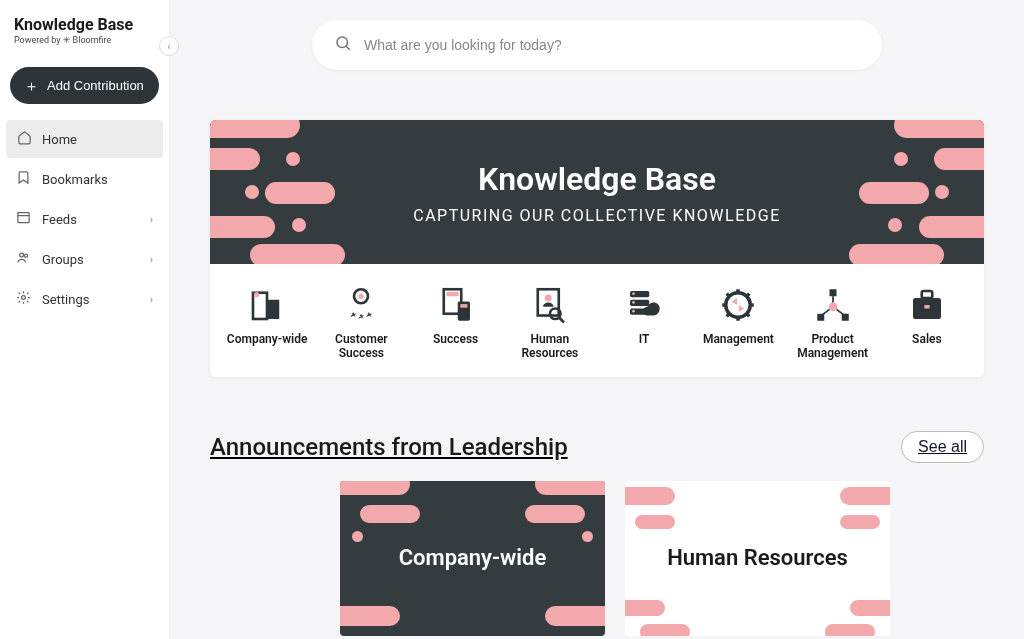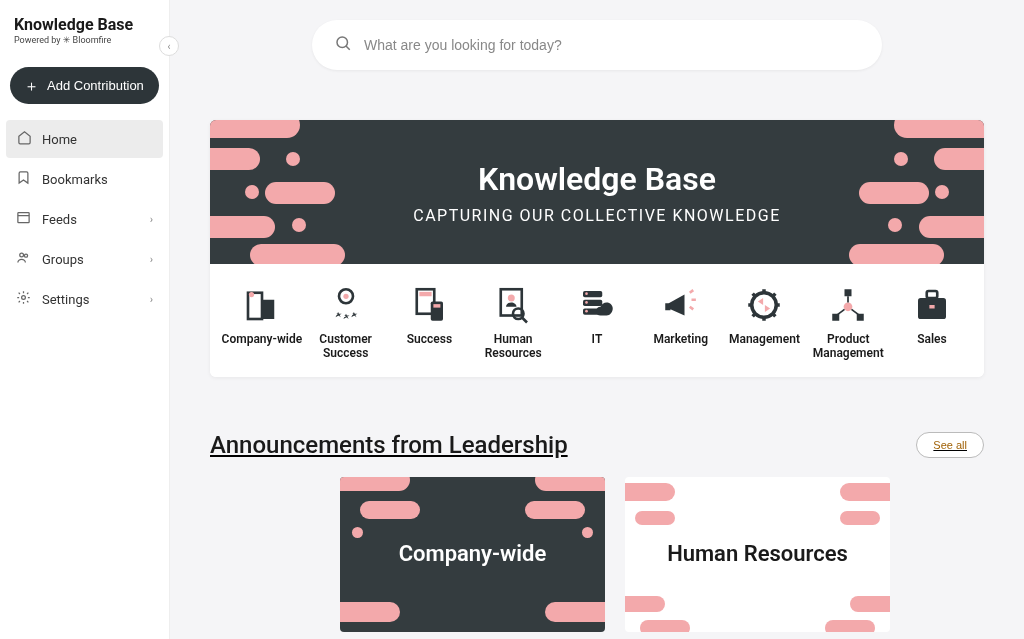--- a/index.html
+++ b/index.html
@@ -193,22 +193,22 @@
     .section-title {
       font-size: 24px;
       font-weight: 500;
       color: #1a1a1a;
     }
     .see-all {
       border: 1px solid #bbb;
       background: #fff;
       border-radius: 18px;
       padding: 6px 16px;
-      font-size: 11px;
-      color: #a16207;
+      font-size: 16px;
+      color: #0f172a;
       cursor: pointer;
     }
 
     .announcements {
       display: flex;
       gap: 20px;
       padding-left: 130px;
     }
     .ann-card {
       width: 265px;
@@ -389,30 +389,20 @@
                 <rect x="8" y="8" width="22" height="7" rx="2" fill="#2d3539"></rect>
                 <rect x="8" y="18" width="22" height="7" rx="2" fill="#2d3539"></rect>
                 <rect x="8" y="28" width="22" height="7" rx="2" fill="#2d3539"></rect>
                 <circle cx="12" cy="11" r="1.5" fill="#f3a9ab"></circle>
                 <circle cx="12" cy="21" r="1.5" fill="#f3a9ab"></circle>
                 <circle cx="12" cy="31" r="1.5" fill="#f3a9ab"></circle>
                 <path d="M28 36c-3 0-5-2-5-5 0-3 2-5 5-5 1-3 4-5 7-5 4 0 7 3 7 7 0 4-3 8-7 8z" fill="#2d3539"></path>
               </svg>
           </div>
           <div class="cat-label">IT</div>
-        </div>
-        <div class="cat-item">
-          <div class="cat-icon">
-            <svg width="42" height="42" viewBox="0 0 48 48">
-                <path d="M10 22l18-10v24L10 28z" fill="#2d3539"></path>
-                <rect x="6" y="22" width="6" height="8" fill="#2d3539"></rect>
-                <path d="M34 10l4-3M36 18h5M34 26l4 3" stroke="#f3a9ab" stroke-width="3" fill="none"></path>
-              </svg>
-          </div>
-          <div class="cat-label">Marketing</div>
         </div>
         <div class="cat-item">
           <div class="cat-icon">
             <svg width="42" height="42" viewBox="0 0 48 48">
                 <circle cx="24" cy="24" r="14" fill="none" stroke="#2d3539" stroke-width="4"></circle>
                 <path d="M24 6v5M24 37v5M6 24h5M37 24h5M11 11l4 4M33 33l4 4M11 37l4-4M33 15l4-4" stroke="#2d3539" stroke-width="4"></path>
                 <path d="M17 20l6-4v8z M31 28l-6 4v-8z" fill="#f3a9ab"></path>
               </svg>
           </div>
           <div class="cat-label">Management</div>

